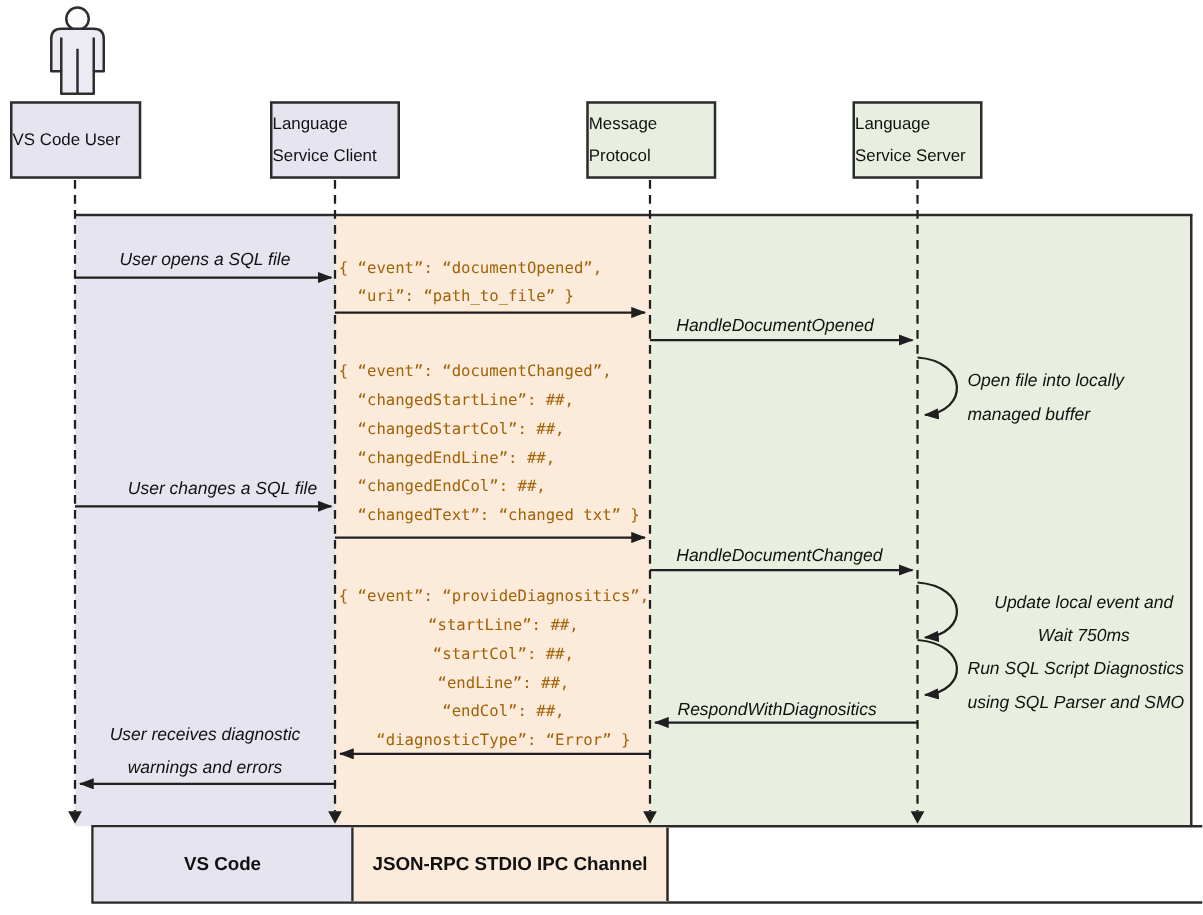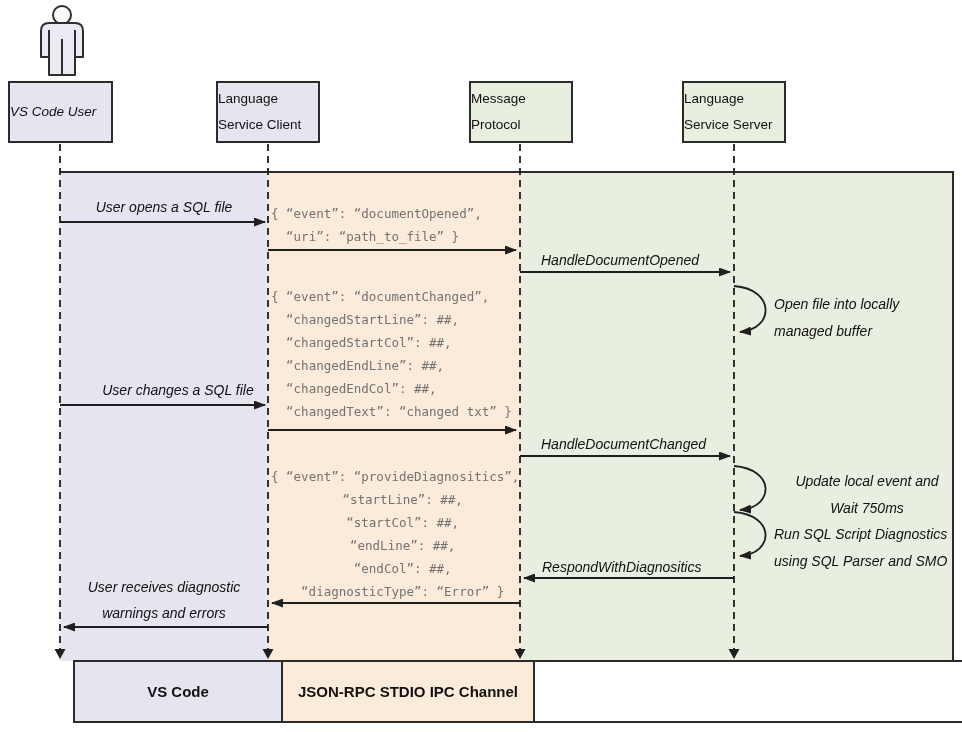--- a/index.html
+++ b/index.html
@@ -25,21 +25,21 @@
     font-size:13.5px;line-height:26px;
   }
   .actor-lav{background:var(--lavender);}
   .actor-grn{background:var(--green);}
   .lbl{position:absolute;font-style:italic;font-size:14px;line-height:18px;white-space:nowrap;}
   .lbl-center{text-align:center;white-space:normal;}
   .note{position:absolute;font-style:italic;font-size:14px;line-height:27px;white-space:nowrap;}
   .note-center{text-align:center;}
   .mono{
     position:absolute;font-family:"DejaVu Sans Mono",monospace;
-    font-size:12.5px;line-height:23px;white-space:pre;color:#737373;
+    font-size:12.5px;line-height:23px;white-space:pre;color:#a16207;
   }
   .footer{
     position:absolute;left:73px;top:660px;width:897px;height:63px;
     box-sizing:border-box;border:2px solid #2b2b2b;display:flex;
   }
   .footer-cell{
     box-sizing:border-box;display:flex;align-items:center;justify-content:center;
     font-weight:bold;font-size:15px;
   }
   .fc-1{width:208px;background:var(--lavender);border-right:2px solid #2b2b2b;}
@@ -97,21 +97,21 @@
       <path d="M268,627 H64" marker-end="url(#ah)"></path>
     </g>
 
     <g stroke="#1f1f1f" stroke-width="1.8" fill="none">
       <path d="M734,286 C775,289 775,329 740,332" marker-end="url(#ah)"></path>
       <path d="M734,466 C775,469 775,507 740,510" marker-end="url(#ah)"></path>
       <path d="M734,512 C775,515 775,553 740,556" marker-end="url(#ah)"></path>
     </g>
   </svg>
 
-  <div class="actor-box actor-lav" style="left:8px;width:105px;font-style:italic;">
+  <div class="actor-box actor-lav" style="left:8px;width:105px;">
     <span>VS Code User</span>
   </div>
   <div class="actor-box actor-lav" style="left:216px;width:104px;">
     <span>Language</span>
     <span>Service Client</span>
   </div>
   <div class="actor-box actor-grn" style="left:469px;width:104px;">
     <span>Message</span>
     <span>Protocol</span>
   </div>

